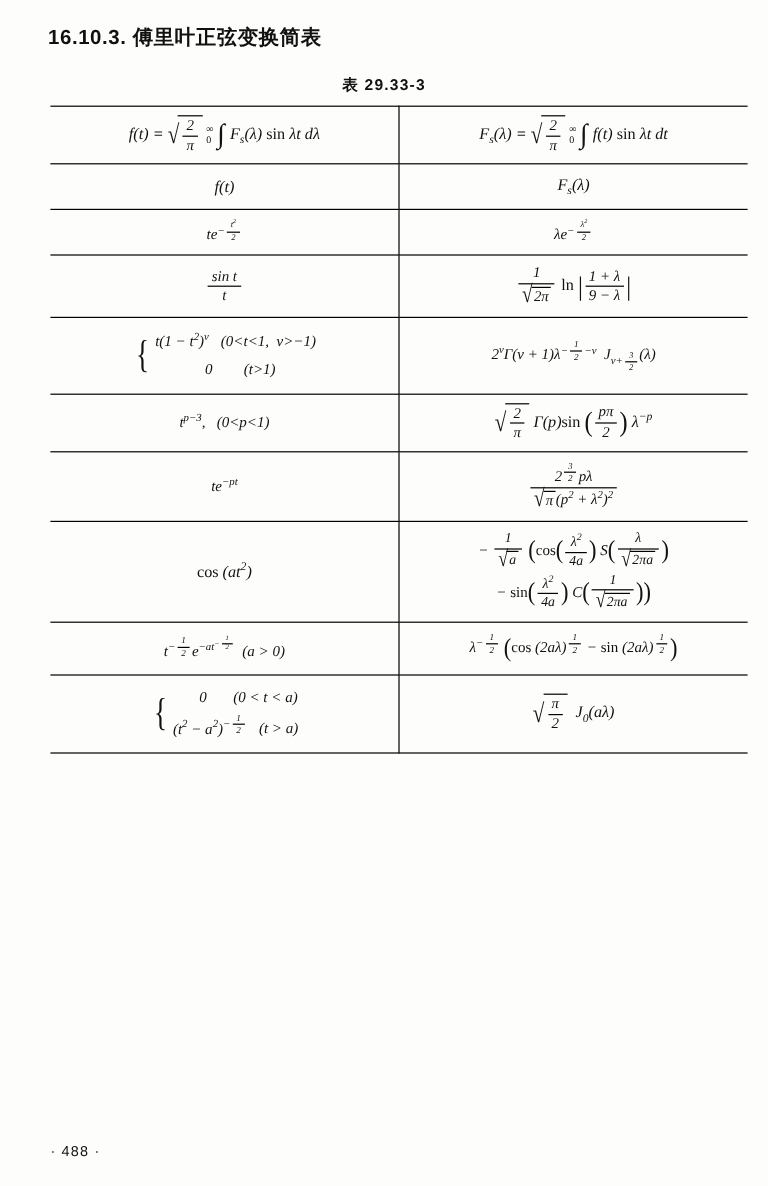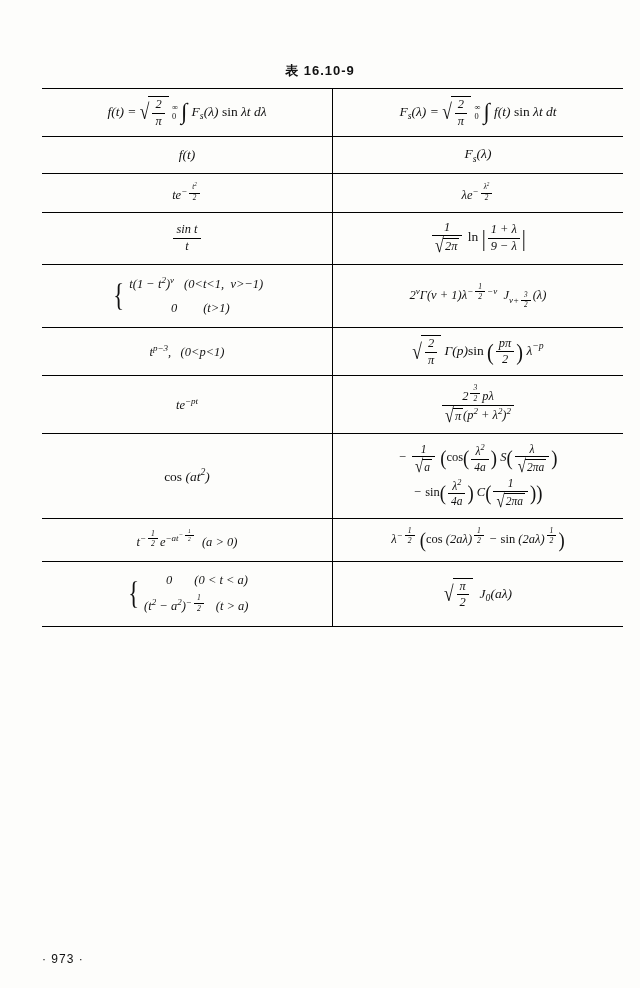--- a/index.html
+++ b/index.html
@@ -192,22 +192,23 @@
     vertical-align: middle;
     transform: scaleY(1.15);
   }
   .vbar { font-style: normal; display:inline-block; font-size:1.5em; vertical-align: middle; transform: scaleY(1.1);}
 </style>
 </head>
 <body>
 
 <div class="page">
 
-
-  <div class="table-caption">表  16.10-9</div>
+  <div class="section-title">16.10.3. 傅里叶正弦变换简表</div>
+
+  <div class="table-caption">表  29.33-3</div>
 
   <div class="table-wrap">
     <table class="ftable">
 
       <tbody>
           <tr>
         <td class="left-col">
           <span class="math m-big">
             f(t) =
             <span class="sqrt"><span class="radical">√</span><span class="radicand"><span class="frac"><span class="num">2</span><span class="den">π</span></span></span></span>
@@ -351,15 +352,15 @@
             <span class="sqrt"><span class="radical">√</span><span class="radicand"><span class="frac"><span class="num">π</span><span class="den">2</span></span></span></span>
             &nbsp;J<sub>0</sub>(aλ)
           </span>
         </td>
       </tr>
 
     </tbody>
       </table>
   </div>
 
-  <div class="folio">· 973 ·</div>
+  <div class="folio">· 488 ·</div>
 
 </div>
 
 </body></html>

